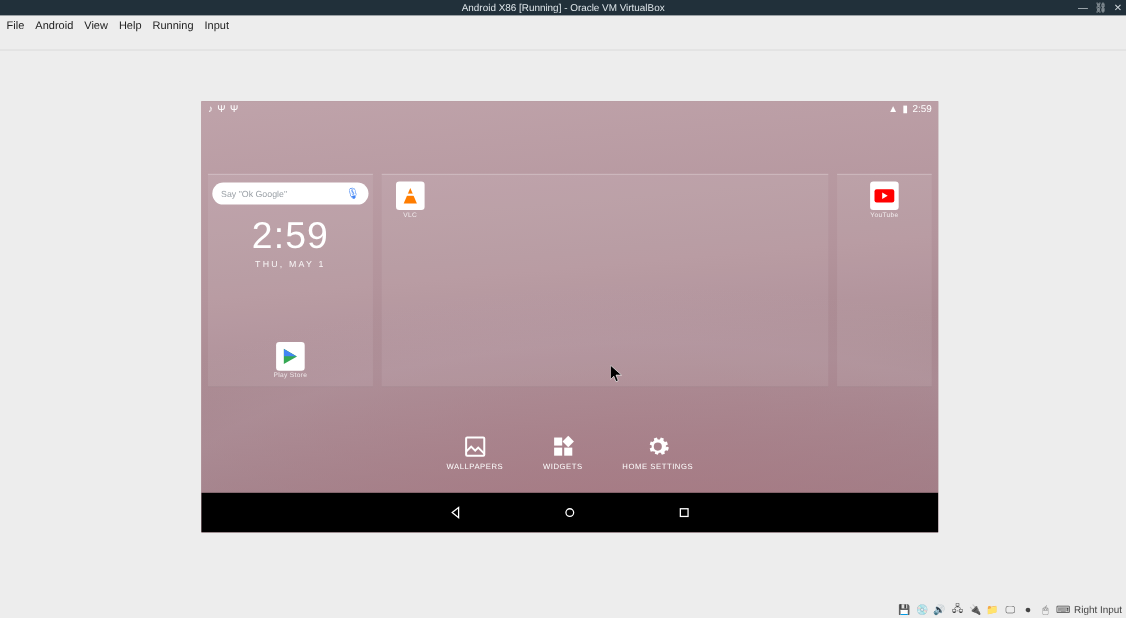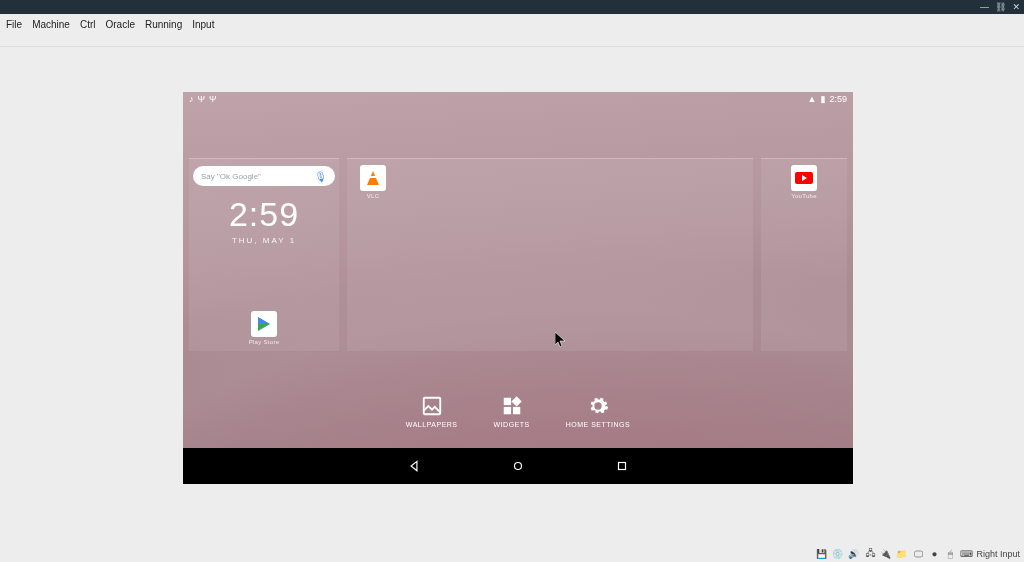--- a/index.html
+++ b/index.html
@@ -20,26 +20,26 @@
     color: #dfe6ea;
     display: flex;
     align-items: center;
     justify-content: center;
     position: relative;
     font-size: 9px;
   }
   .vb-titlebar .title { flex: 1; text-align: center; }
   .vb-titlebar .wc { position: absolute; right: 4px; display:flex; gap:6px; color:#cfd6da;}
   .vb-menubar {
-    height: 16px;
+    height: 32px;
     background: #ededed;
     display: flex;
-    align-items: flex-end;
+    align-items: flex-start;
     gap: 10px;
-    padding: 16px 6px;
+    padding: 4px 6px;
     border-bottom: 1px solid #dcdcdc;
     font-size: 10px;
     color: #222;
   }
   .vb-menubar span { cursor: default; }
 
   
   .vb-status {
     position: absolute;
     bottom: 0;
@@ -149,32 +149,33 @@
             display:flex; align-items:center; justify-content:center; gap:90px; color:#fff; }
   .navbtn { width:14px; height:14px; display:flex; align-items:center; justify-content:center; }
 
   
   .cursor { position:absolute; left:555px; top:332px; color:#000; }
 </style>
 </head>
 <body>
 
 <div class="vb-titlebar">
+  <span class="title">Android X86 [Running] - Oracle VM VirtualBox</span>
   <div class="wc">
     <span>—</span>
     <span>⛓</span>
     <span>✕</span>
   </div>
 </div>
 
 <div class="vb-menubar">
   <span>File</span>
-  <span>Machine</span>
-  <span>Ctrl</span>
-  <span>Oracle</span>
+  <span>Android</span>
+  <span>View</span>
+  <span>Help</span>
   <span>Running</span>
   <span>Input</span>
 </div>
 
 <div class="guest">
   <div class="guest-wallpaper"></div>
 
   <div class="a-status">
     <div class="lefticons">
       <span>♪</span>

